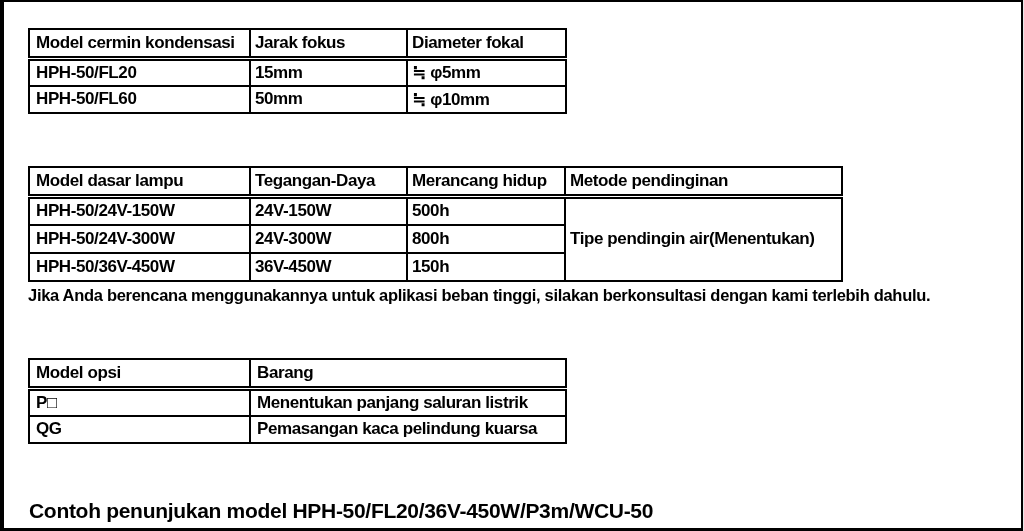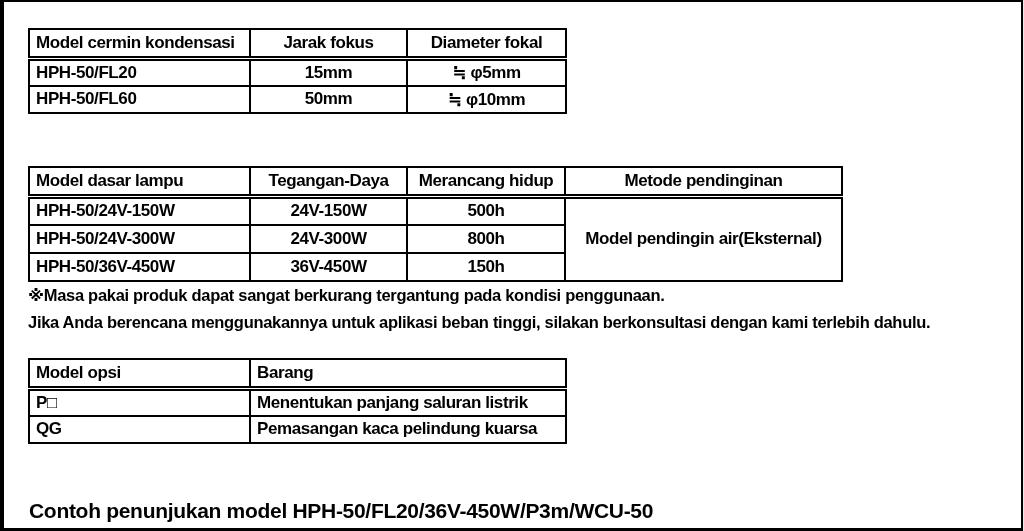--- a/index.html
+++ b/index.html
@@ -21,21 +21,21 @@
   table.tbl {
     position: absolute;
     border-collapse: collapse;
     table-layout: fixed;
     font-size: 17px;
     letter-spacing: -0.4px;
     font-weight: bold;
   }
   .tbl th, .tbl td {
     border: 2px solid #000;
-    text-align: center;
+    text-align: left;
     vertical-align: middle;
     padding: 0 4px;
     overflow: hidden;
     white-space: nowrap;
     font-weight: bold;
   }
   .tbl thead th { border-bottom: 5px double #000; height: 26px; }
   .tbl tbody tr { height: 27px; }
   #lamp-table tbody tr { height: 28px; }
   .al { text-align: left !important; padding-left: 6px !important; }
@@ -102,37 +102,36 @@
         <th>Tegangan-Daya</th>
         <th>Merancang hidup</th>
         <th>Metode pendinginan</th>
       </tr>
     </thead>
     <tbody>
       <tr>
         <td class="al">HPH-50/24V-150W</td>
         <td>24V-150W</td>
         <td>500h</td>
-        <td rowspan="3">Model pendingin air(Eksternal)</td>
+        <td rowspan="3">Tipe pendingin air(Menentukan)</td>
       </tr>
       <tr>
         <td class="al">HPH-50/24V-300W</td>
         <td>24V-300W</td>
         <td>800h</td>
       </tr>
       <tr>
         <td class="al">HPH-50/36V-450W</td>
         <td>36V-450W</td>
         <td>150h</td>
       </tr>
     </tbody>
   </table>
 
   <div class="notes">
-    <div>※Masa pakai produk dapat sangat berkurang tergantung pada kondisi penggunaan.</div>
     <div>Jika Anda berencana menggunakannya untuk aplikasi beban tinggi, silakan berkonsultasi dengan kami terlebih dahulu.</div>
   </div>
 
   <table class="tbl" id="options-table" style="left:24px; top:356px; width:537px;">
     <colgroup>
         <col style="width:221px">
         <col style="width:316px">
       </colgroup>
     <thead>
       <tr>

